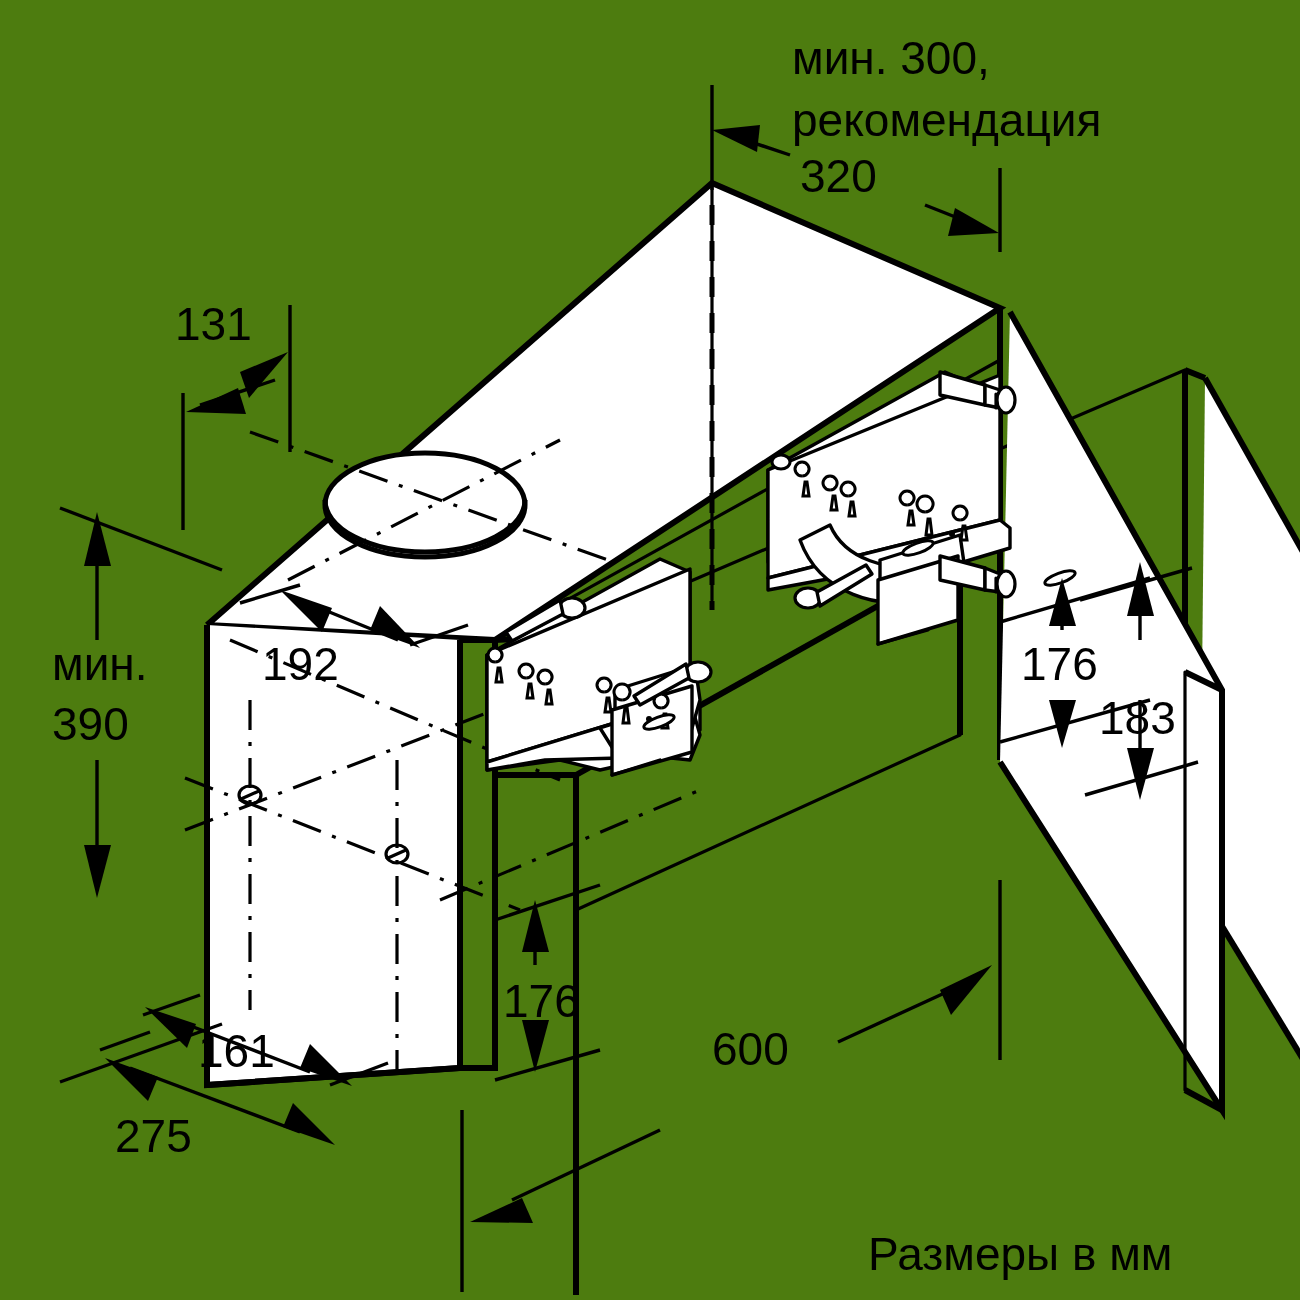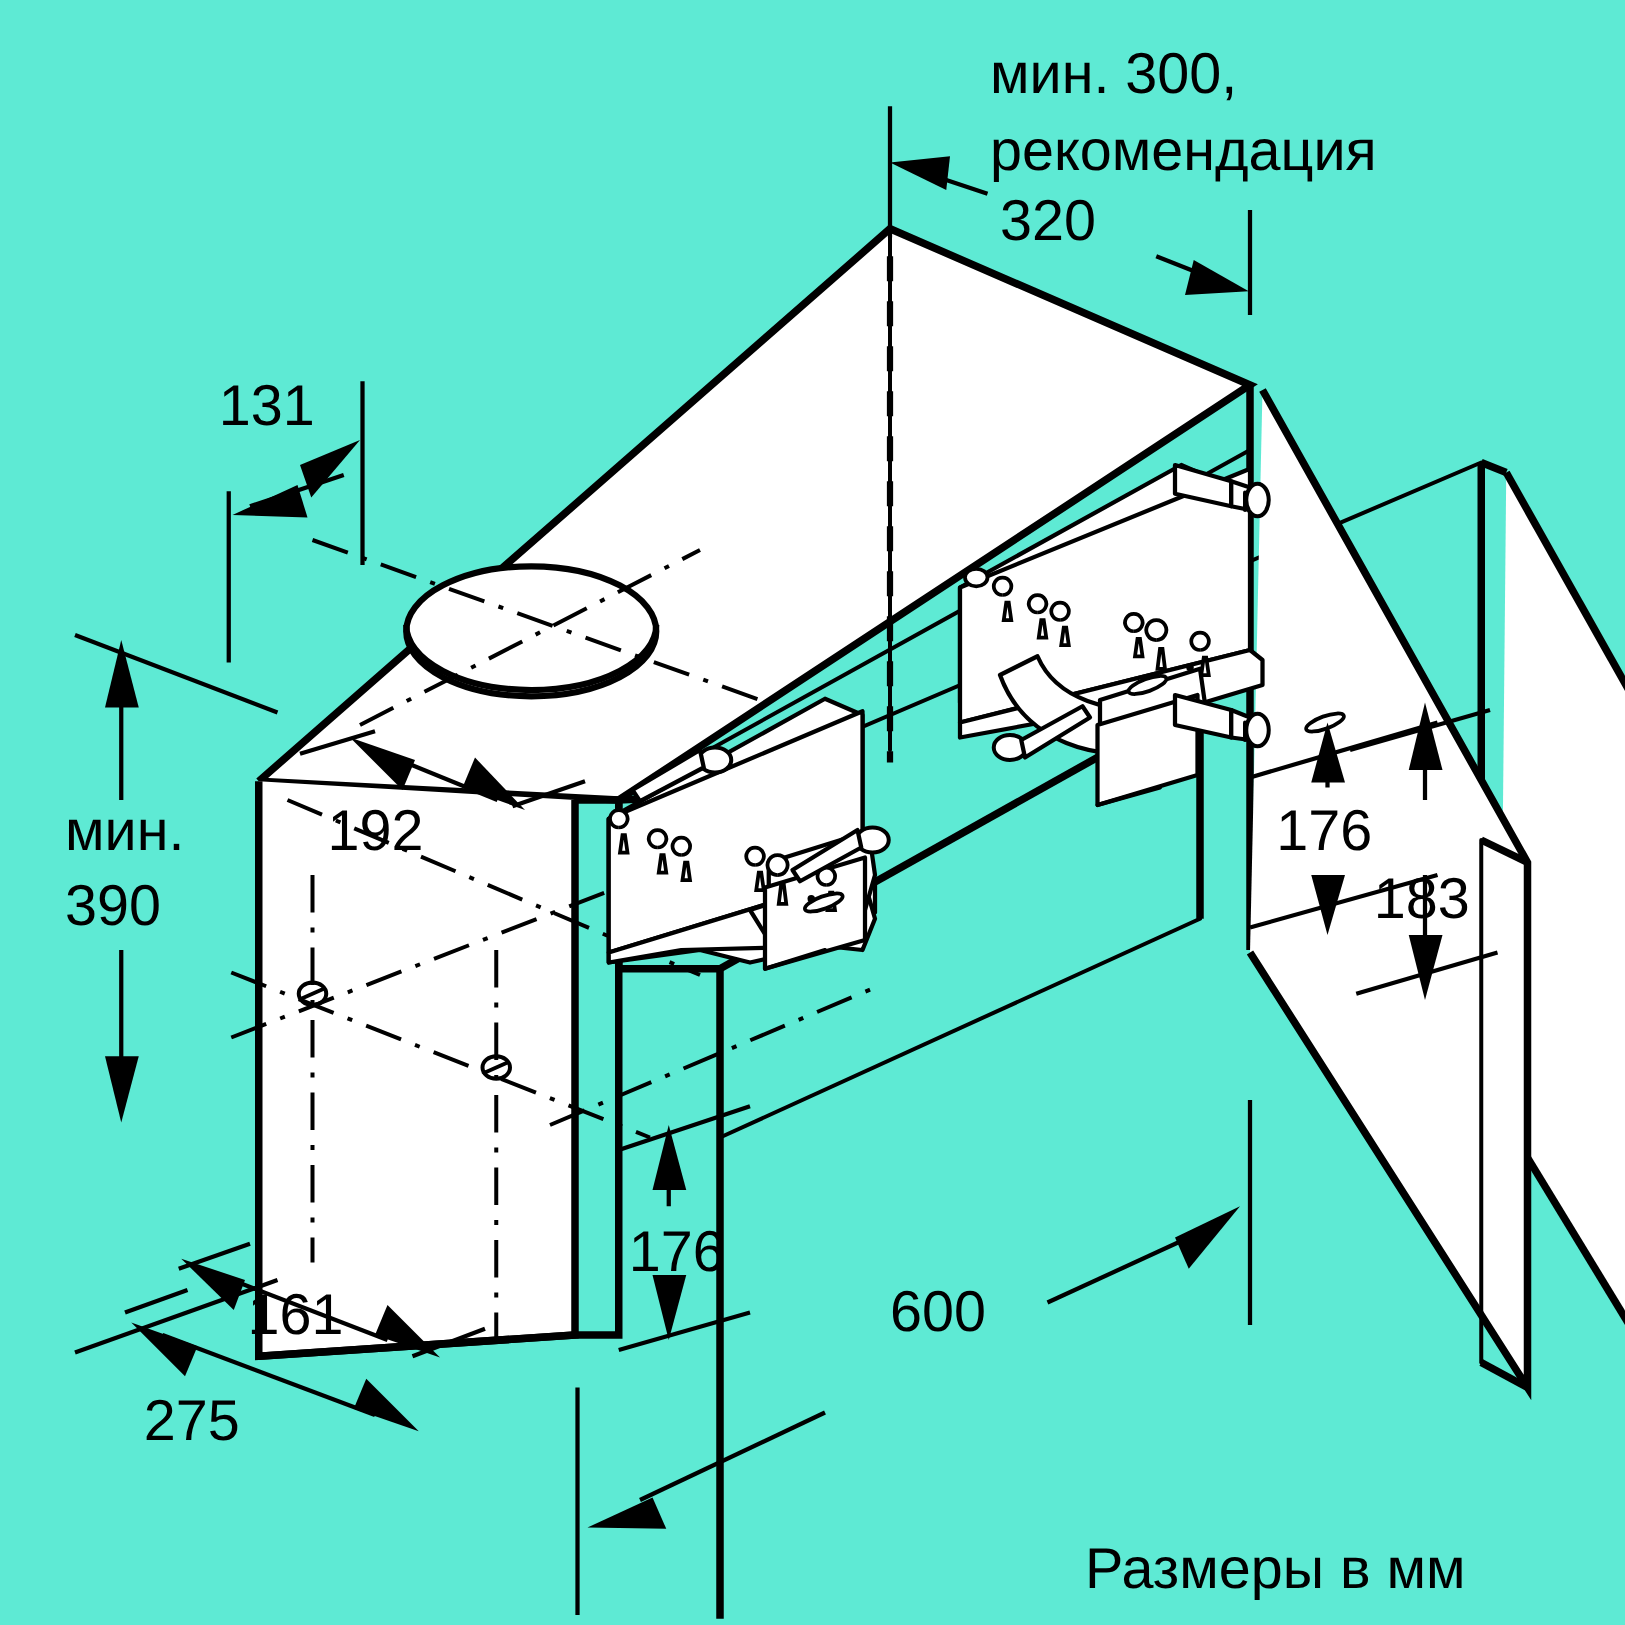--- a/index.html
+++ b/index.html
@@ -7,21 +7,21 @@
     padding: 0;
     background: #ffffff;
   }
   body {
     font-family: "Liberation Sans", sans-serif;
   }
   #stage {
     position: relative;
     width: 1300px;
     height: 1300px;
-    background: #5eead4;
+    background: #4d7c0f;
     overflow: hidden;
   }
   svg#drawing {
     display: block;
     width: 1300px;
     height: 1300px;
   }
   .dim-text {
     font-family: "Liberation Sans", sans-serif;
     font-size: 46px;

